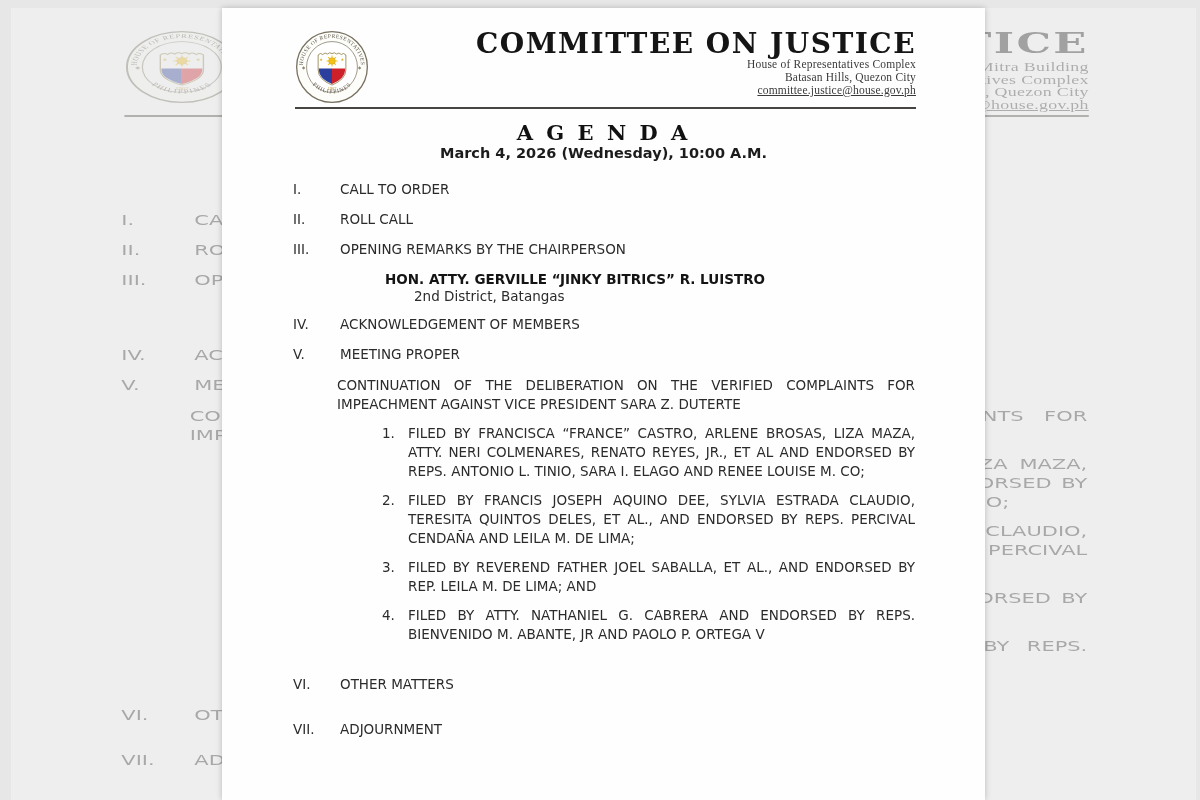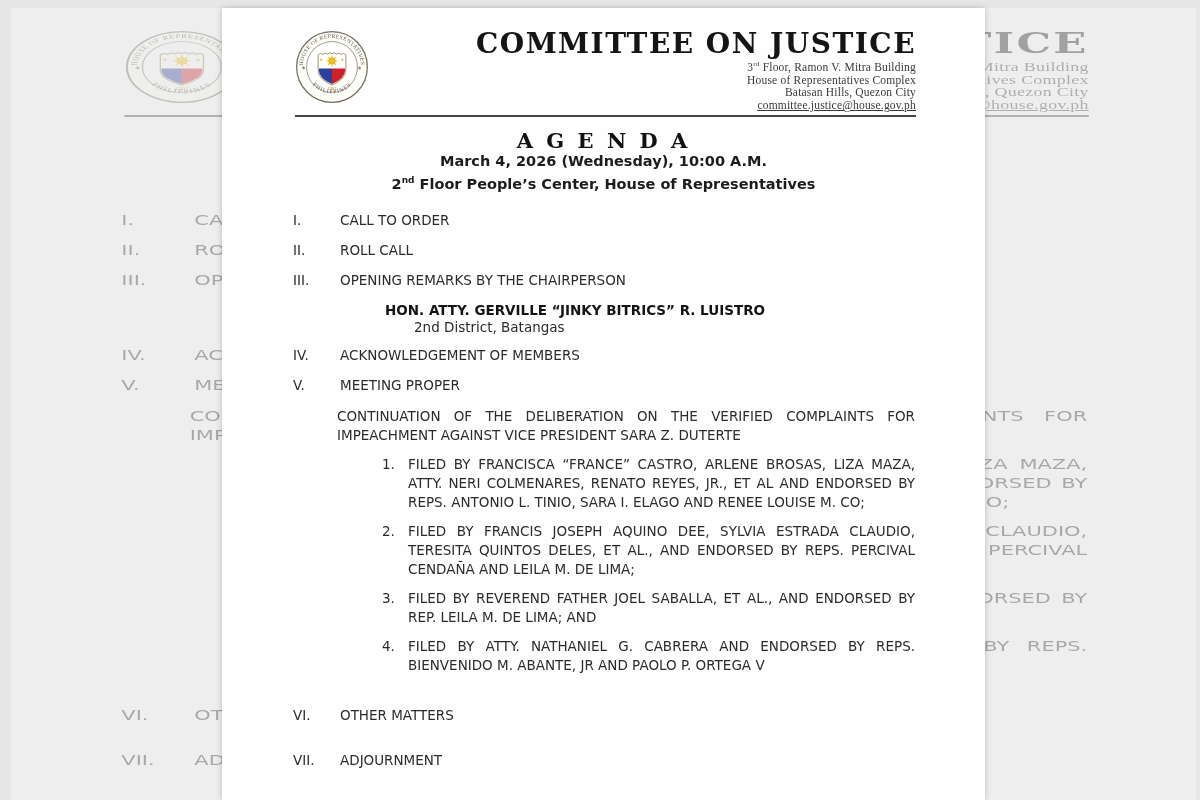--- a/index.html
+++ b/index.html
@@ -231,31 +231,29 @@
             </g>
             <circle cx="40" cy="33.5" r="3.6" fill="#f3c117" stroke="#c79a2a" stroke-width="0.5"></circle>
             <text x="26.2" y="33.8" font-size="4.5" fill="#d4a817">★</text>
             <text x="49.3" y="33.8" font-size="4.5" fill="#d4a817">★</text>
           </g>
           <text x="40" y="65" font-size="4.6" text-anchor="middle" fill="#b3922f" font-family="Liberation Serif, DejaVu Serif, serif">1907</text>
         </svg>
 
         <div class="header-text">
           <div class="committee-title">COMMITTEE ON JUSTICE</div>
-          <div class="address-line"><span>3</span><sup>rd</sup><span> Floor, Ramon V. Mitra Building</span></div>
           <div class="address-line">House of Representatives Complex</div>
           <div class="address-line">Batasan Hills, Quezon City</div>
           <div class="address-line email-line">committee.justice@house.gov.ph</div>
         </div>
       </div>
 
       <div class="agenda-block">
         <div class="agenda-title">A G E N D A</div>
         <div class="agenda-date">March 4, 2026 (Wednesday), 10:00 A.M.</div>
-        <div class="agenda-venue"><span>2</span><sup>nd</sup><span> Floor People’s Center, House of Representatives</span></div>
       </div>
 
       <div class="agenda-list">
 
         <div class="roman-item">
           <span class="roman-num">I.</span>
           <span class="roman-label">CALL TO ORDER</span>
         </div>
 
         <div class="roman-item">

